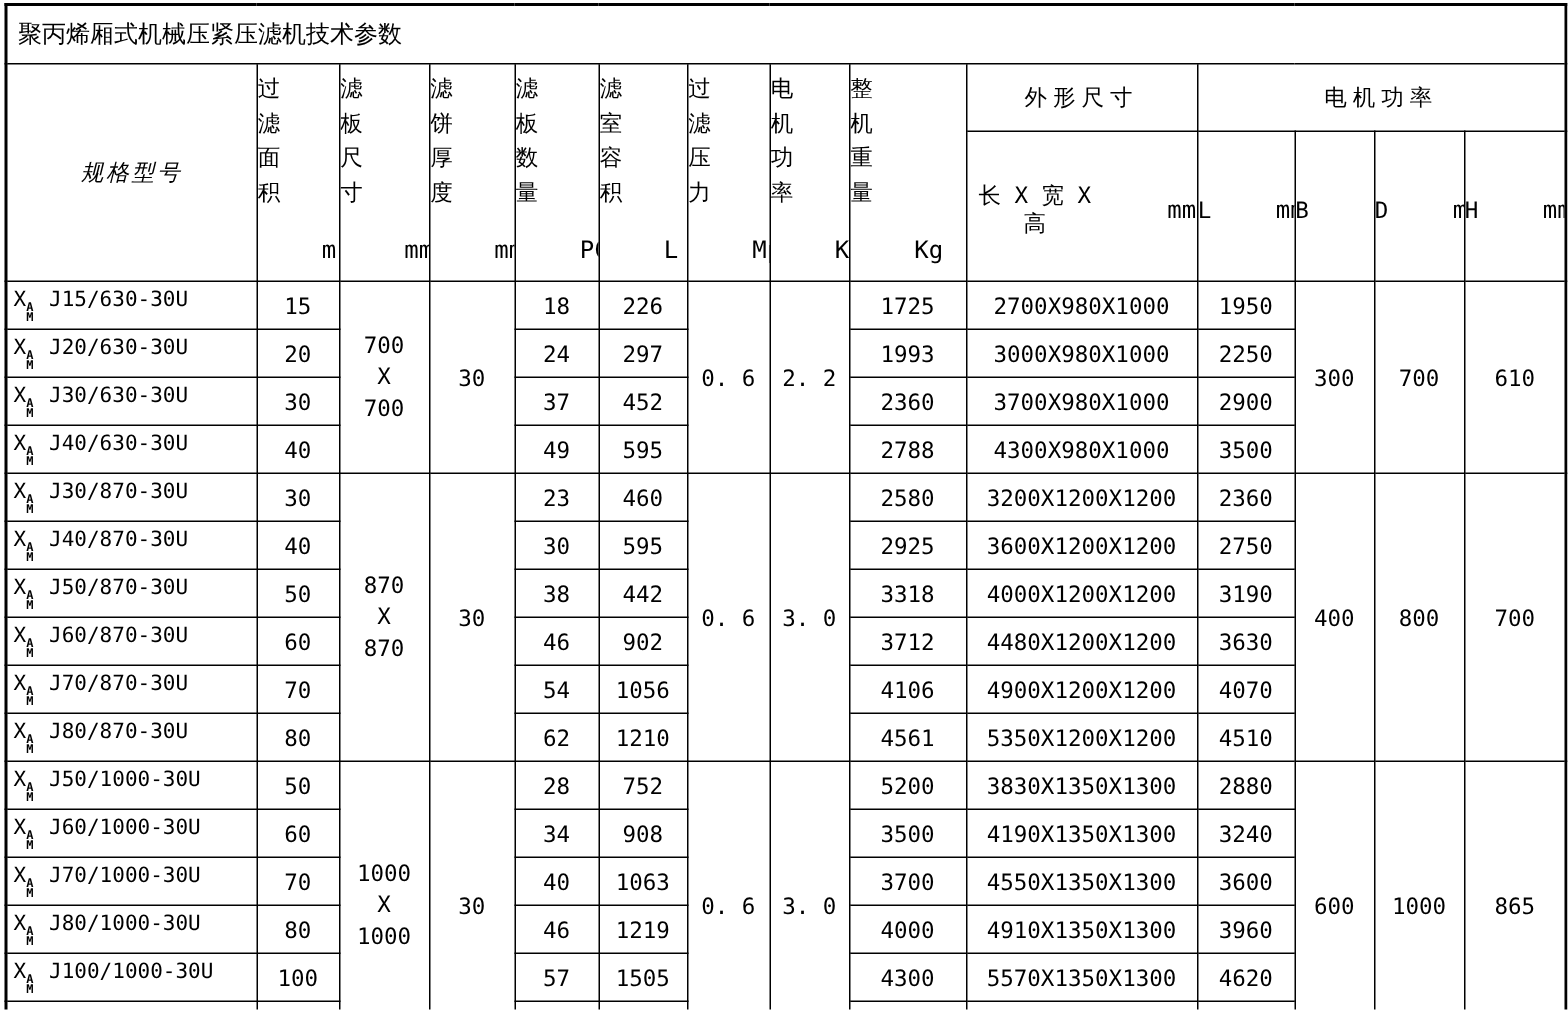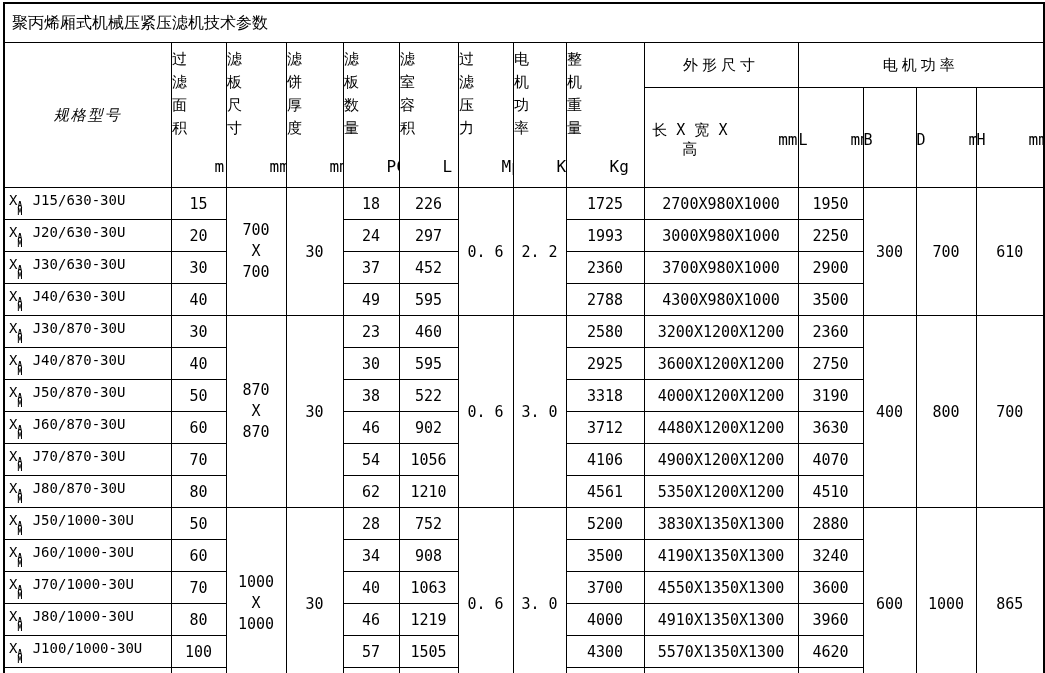--- a/index.html
+++ b/index.html
@@ -229,21 +229,21 @@
         <td>3600X1200X1200</td>
         <td>2750</td>
       </tr>
       <tr>
         <td class="model"><span class="pbase">X</span><span class="supsub">
             <span>A</span>
             <span>M</span>
           </span> J50/870-30U</td>
         <td>50</td>
         <td>38</td>
-        <td>522</td>
+        <td>442</td>
         <td>3318</td>
         <td>4000X1200X1200</td>
         <td>3190</td>
       </tr>
       <tr>
         <td class="model"><span class="pbase">X</span><span class="supsub">
             <span>A</span>
             <span>M</span>
           </span> J60/870-30U</td>
         <td>60</td>

